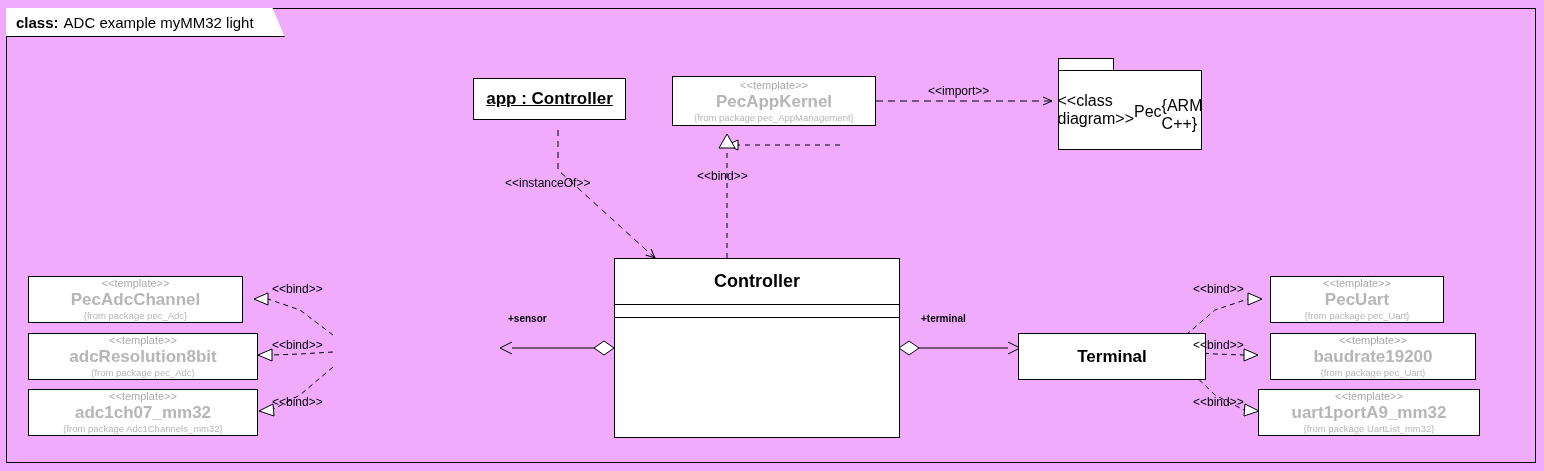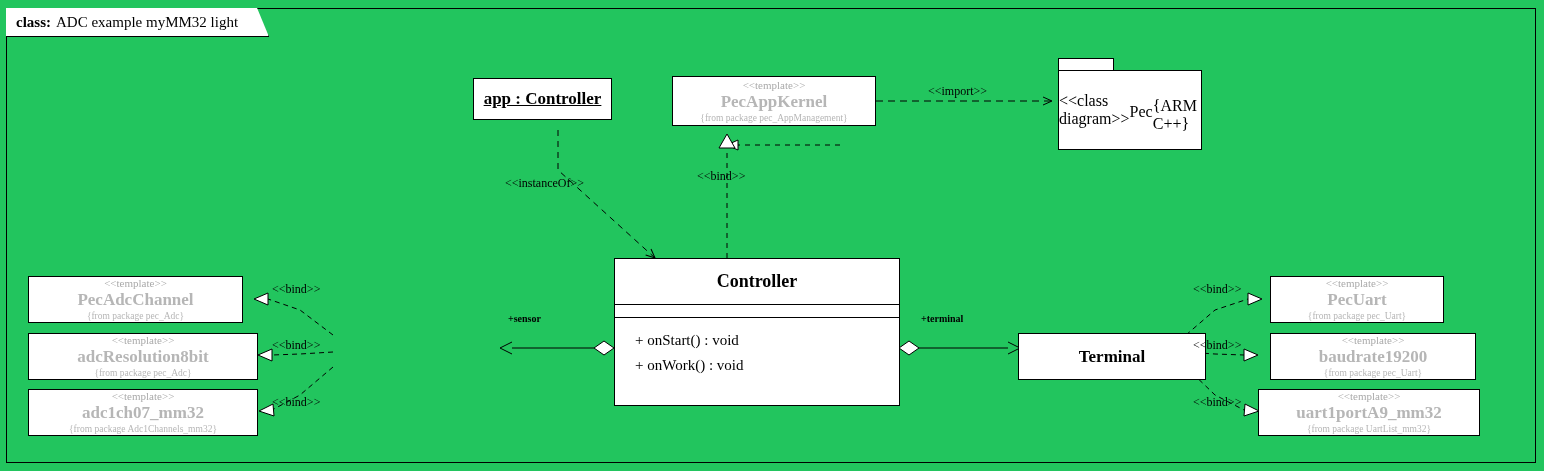--- a/index.html
+++ b/index.html
@@ -8,22 +8,21 @@
     background: #ffffff;
   }
   body {
     font-family: "Liberation Sans", sans-serif;
   }
   #canvas {
     position: relative;
     width: 1544px;
     height: 471px;
     overflow: hidden;
-    background: #22c55e;
-    font-family: Liberation Serif, serif;
+    background: #f0abfc;
   }
   
   .frame {
     position: absolute;
     left: 6px;
     top: 8px;
     width: 1530px;
     height: 455px;
     border: 1px solid #000;
     box-sizing: border-box;
@@ -222,47 +221,43 @@
     <path d="M1186,335 L1215,310 L1248,299" fill="none" stroke="#000" stroke-width="1" stroke-dasharray="5,4"></path>
     <path d="M1248,293 L1262,299 L1248,305 z" fill="#ffffff" stroke="#000" stroke-width="1"></path>
 
     <path d="M1186,352 L1215,354 L1244,355" fill="none" stroke="#000" stroke-width="1" stroke-dasharray="5,4"></path>
     <path d="M1244,349 L1258,355 L1244,361 z" fill="#ffffff" stroke="#000" stroke-width="1"></path>
 
     <path d="M1186,367 L1215,395 L1244,410" fill="none" stroke="#000" stroke-width="1" stroke-dasharray="5,4"></path>
     <path d="M1245,404 L1259,411 L1244,416 z" fill="#ffffff" stroke="#000" stroke-width="1"></path>
   </svg>
 
-  <div class="box instance" style="left:473px; top:78px; width:139px; height:42px;">
+  <div class="box instance" style="left:473px; top:78px; width:153px; height:42px;">
     <div class="name">app : Controller</div>
   </div>
 
   <div class="box tmpl" style="left:672px; top:76px; width:204px; height:50px;">
     <div class="stereo">&lt;&lt;template&gt;&gt;</div>
     <div class="name gray">PecAppKernel</div>
     <div class="from">{from package pec_AppManagement}</div>
   </div>
 
   <div class="pkg" style="left:1058px; top:58px; width:144px; height:92px;">
     <div class="tab" style="width:56px;"></div>
     <div class="body">
       <div class="stereo">&lt;&lt;class diagram&gt;&gt;</div>
       <div class="name" style="margin-top:4px;">Pec</div>
       <div class="note" style="margin-top:10px;">{ARM C++}</div>
     </div>
   </div>
 
 
-  <div class="classbox" style="left:614px; top:258px; width:286px; height:148px;">
+  <div class="classbox" style="left:614px; top:258px; width:286px; height:180px;text-align:center;">
     <div class="hdr">Controller</div>
     <div class="attrs"></div>
-    <div class="ops">
-      <div>+ onStart() : void</div>
-      <div>+ onWork() : void</div>
-    </div>
   </div>
 
 
   <div class="box" style="left:1018px; top:333px; width:188px; height:47px;">
     <div class="name">Terminal</div>
   </div>
 
   <div class="box tmpl" style="left:28px; top:276px; width:215px; height:47px;">
     <div class="stereo">&lt;&lt;template&gt;&gt;</div>
     <div class="name gray">PecAdcChannel</div>

